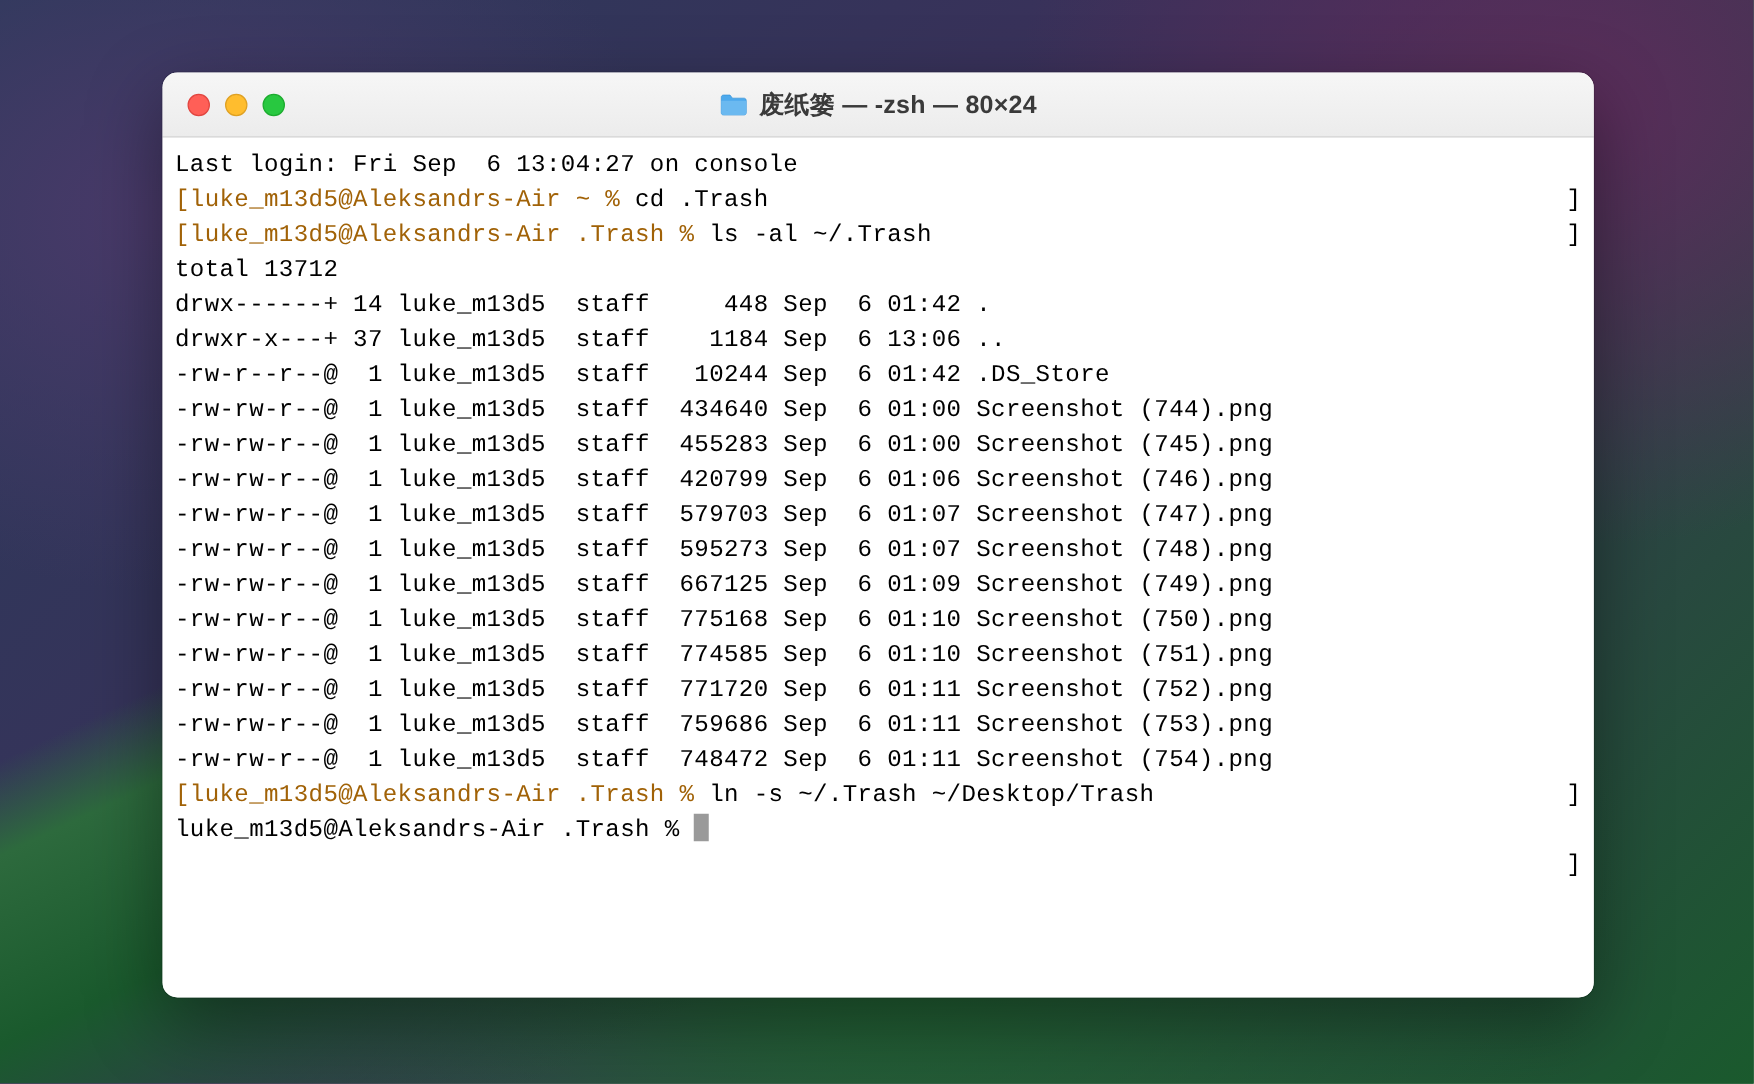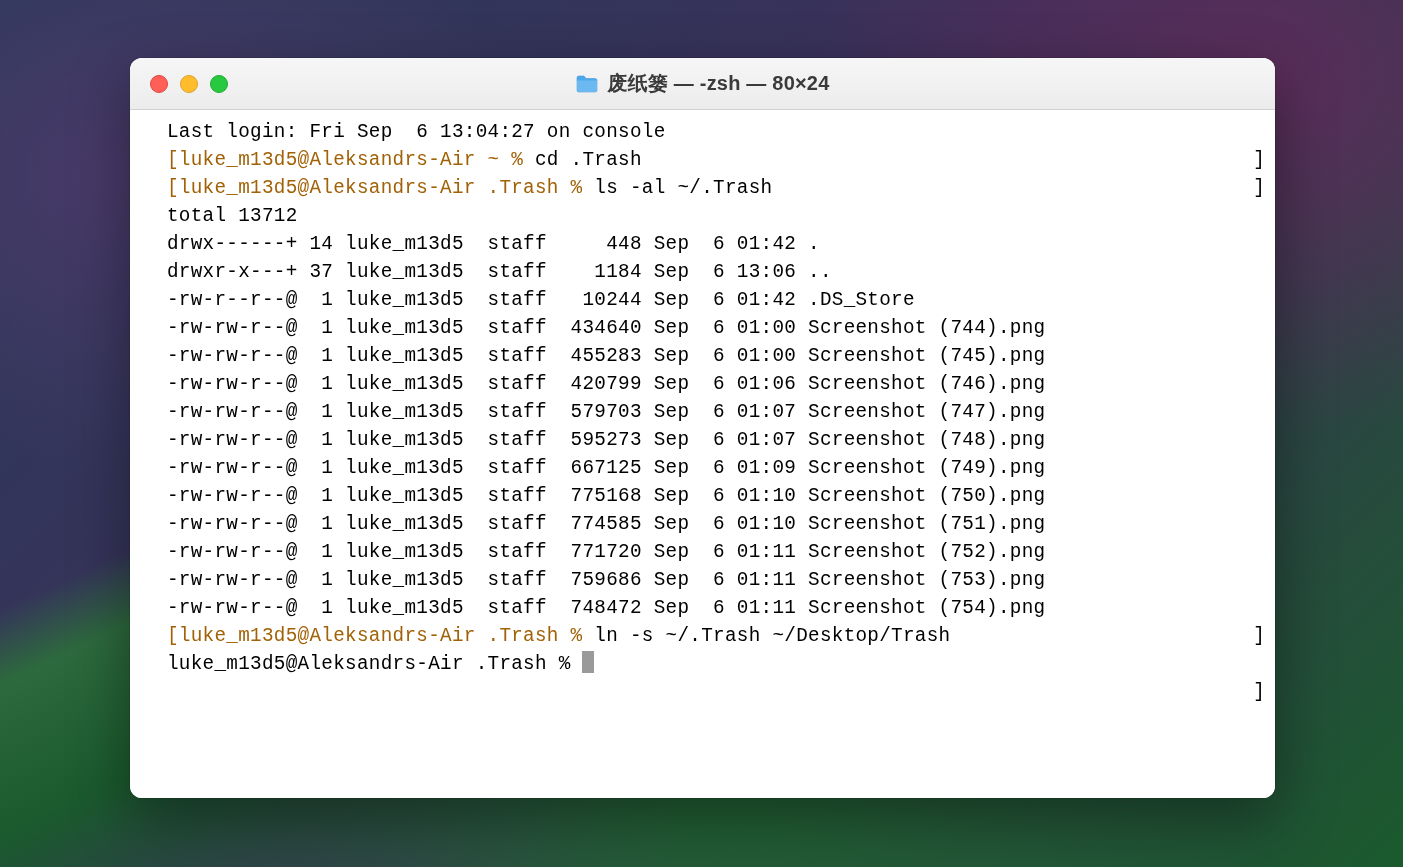--- a/index.html
+++ b/index.html
@@ -99,21 +99,21 @@
       padding: 8px 10px;
       font-family: "SF Mono", Menlo, Monaco, "Courier New", monospace;
       font-size: 19.3px;
       line-height: 28px;
       color: #000;
       white-space: pre;
       overflow: hidden;
       letter-spacing: 0.3px;
     }
 
-    .term-line { white-space: pre; margin-left: 27px; }
+    .term-line { white-space: pre; }
     
     .cursor {
       display: inline-block;
       width: 12px;
       height: 22px;
       background: #9a9a9a;
       vertical-align: text-bottom;
       margin-bottom: 2px;
     }
 

